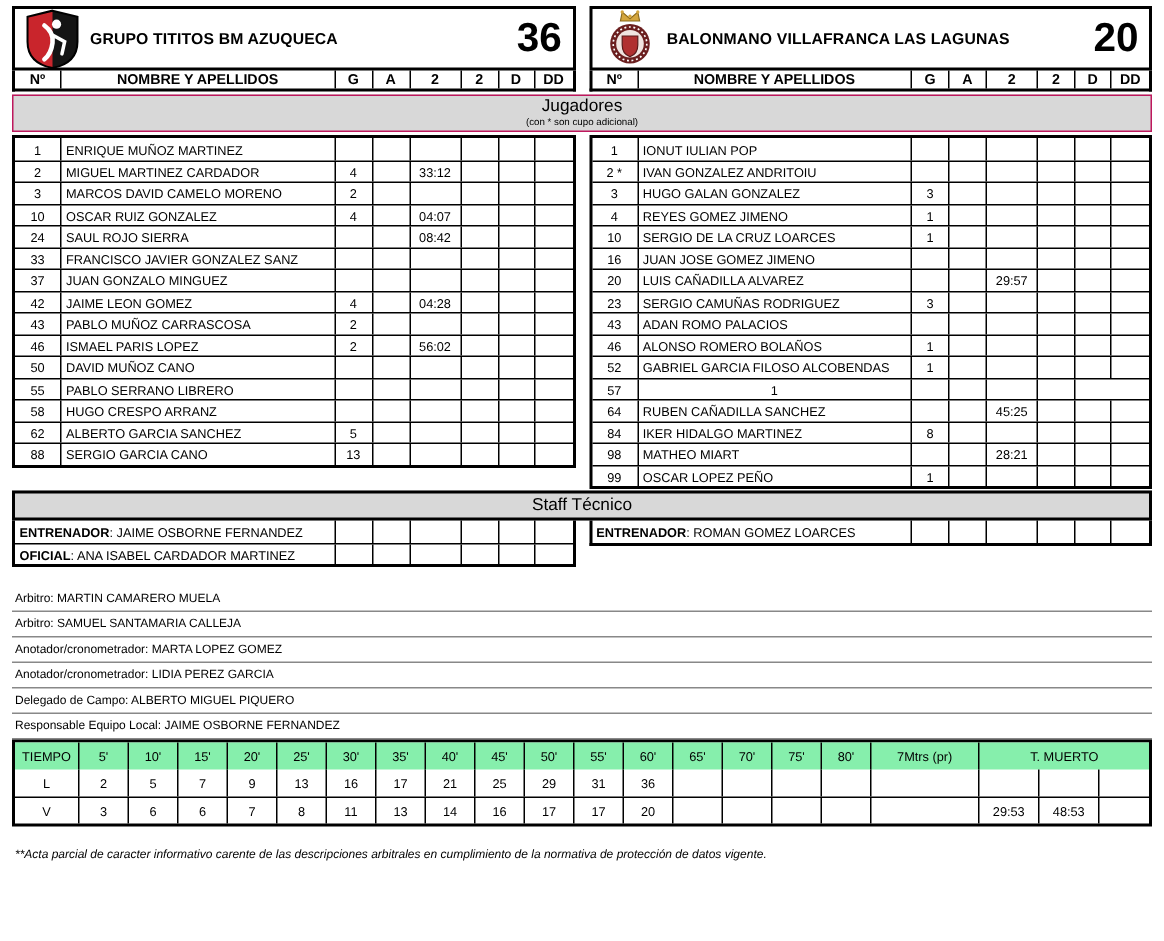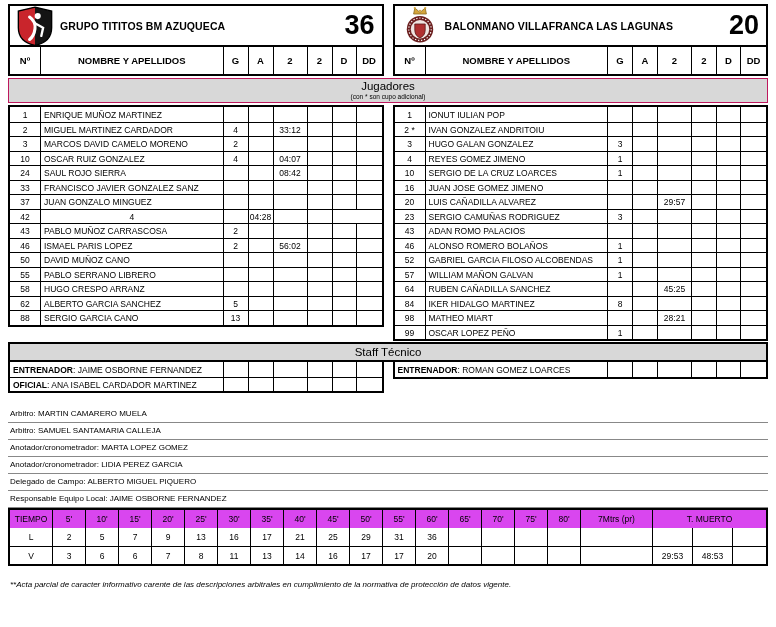--- a/index.html
+++ b/index.html
@@ -8,21 +8,21 @@
 
   
   .teams-row{display:flex;gap:9px;border-radius:12px;}
   .team-box{flex:1;border:2px solid #000;height:43px;display:flex;align-items:center;box-sizing:border-box;background:#fff;}
   .team-logo{width:50px;display:flex;justify-content:center;align-items:center;}
   .team-name{font-weight:bold;font-size:10.5px;flex:1;letter-spacing:.1px;}
   .team-score{font-size:27px;font-weight:bold;padding:0 7px 0 4px;line-height:1;}
 
   
   .cols-row{display:flex;gap:9px;}
-  .cols-header{flex:1;display:grid;grid-template-columns:30px 1fr 25px 25px 34px 25px 24px 26px;border:2px solid #000;border-top:0;height:29px;box-sizing:border-box;text-align:right;}
+  .cols-header{flex:1;display:grid;grid-template-columns:30px 1fr 25px 25px 34px 25px 24px 26px;border:2px solid #000;border-top:0;height:14px;box-sizing:border-box;text-align:right;}
   .hcell{border-left:1px solid #000;font-weight:bold;font-size:9.5px;display:flex;align-items:center;justify-content:center;overflow:hidden;}
   .hcell.c0{border-left:0;}
 
   
   .jug-band{border:1px solid #be185d;margin-top:2px;background:#d8d8d8;text-align:center;padding:1px 0 2px;}
   .jug-title{font-size:11.5px;line-height:1.15;}
   .jug-sub{font-size:6.5px;line-height:1.1;}
 
   
   .players-row{display:flex;gap:9px;align-items:flex-start;margin-top:2px;}
@@ -47,21 +47,21 @@
   .officials{margin-top:13px;}
   .off-line{font-size:8px;height:17px;border-bottom:1px solid #888;box-sizing:border-box;padding:3px 0 0 2px;}
 
   
   .results-title{text-align:center;font-weight:bold;font-size:9.5px;margin:17px 0 6px;}
   .results-table{border:2px solid #000;box-sizing:border-box;}
   .rrow{display:grid;grid-template-columns:42px repeat(16,33px) 72px 40px 40px 1fr;height:18px;border-top:1px solid #000;box-sizing:border-box;}
   .rrow:first-child{border-top:0;}
   .rcell{border-left:1px solid #000;font-size:8.5px;display:flex;align-items:center;justify-content:center;overflow:hidden;box-sizing:border-box;}
   .rcell:first-child{border-left:0;}
-  .rcell.head{background:#d946ef;}
+  .rcell.head{background:#86efac;}
   .rcell.span3{grid-column:span 3;}
 
   .footnote{font-style:italic;font-size:8px;margin-top:14px;padding-left:2px;}
 </style>
 </head>
 <body>
 
 <div class="page">
 
   <div class="teams-row">
@@ -192,20 +192,21 @@
           <div class="pcell c1 name">JUAN GONZALO MINGUEZ</div>
           <div class="pcell c2"></div>
           <div class="pcell c3"></div>
           <div class="pcell c4"></div>
           <div class="pcell c5"></div>
           <div class="pcell c6"></div>
           <div class="pcell c7"></div>
         </div>
         <div class="prow">
           <div class="pcell c0">42</div>
+          <div class="pcell c1 name">JAIME LEON GOMEZ</div>
           <div class="pcell c2">4</div>
           <div class="pcell c3"></div>
           <div class="pcell c4">04:28</div>
           <div class="pcell c5"></div>
           <div class="pcell c6"></div>
           <div class="pcell c7"></div>
         </div>
         <div class="prow">
           <div class="pcell c0">43</div>
           <div class="pcell c1 name">PABLO MUÑOZ CARRASCOSA</div>
@@ -383,21 +384,20 @@
           <div class="pcell c1 name">GABRIEL GARCIA FILOSO ALCOBENDAS</div>
           <div class="pcell c2">1</div>
           <div class="pcell c3"></div>
           <div class="pcell c4"></div>
           <div class="pcell c5"></div>
           <div class="pcell c6"></div>
           <div class="pcell c7"></div>
         </div>
         <div class="prow">
           <div class="pcell c0">57</div>
-          <div class="pcell c1 name">WILLIAM MAÑON GALVAN</div>
           <div class="pcell c2">1</div>
           <div class="pcell c3"></div>
           <div class="pcell c4"></div>
           <div class="pcell c5"></div>
           <div class="pcell c6"></div>
           <div class="pcell c7"></div>
         </div>
         <div class="prow">
           <div class="pcell c0">64</div>
           <div class="pcell c1 name">RUBEN CAÑADILLA SANCHEZ</div>

